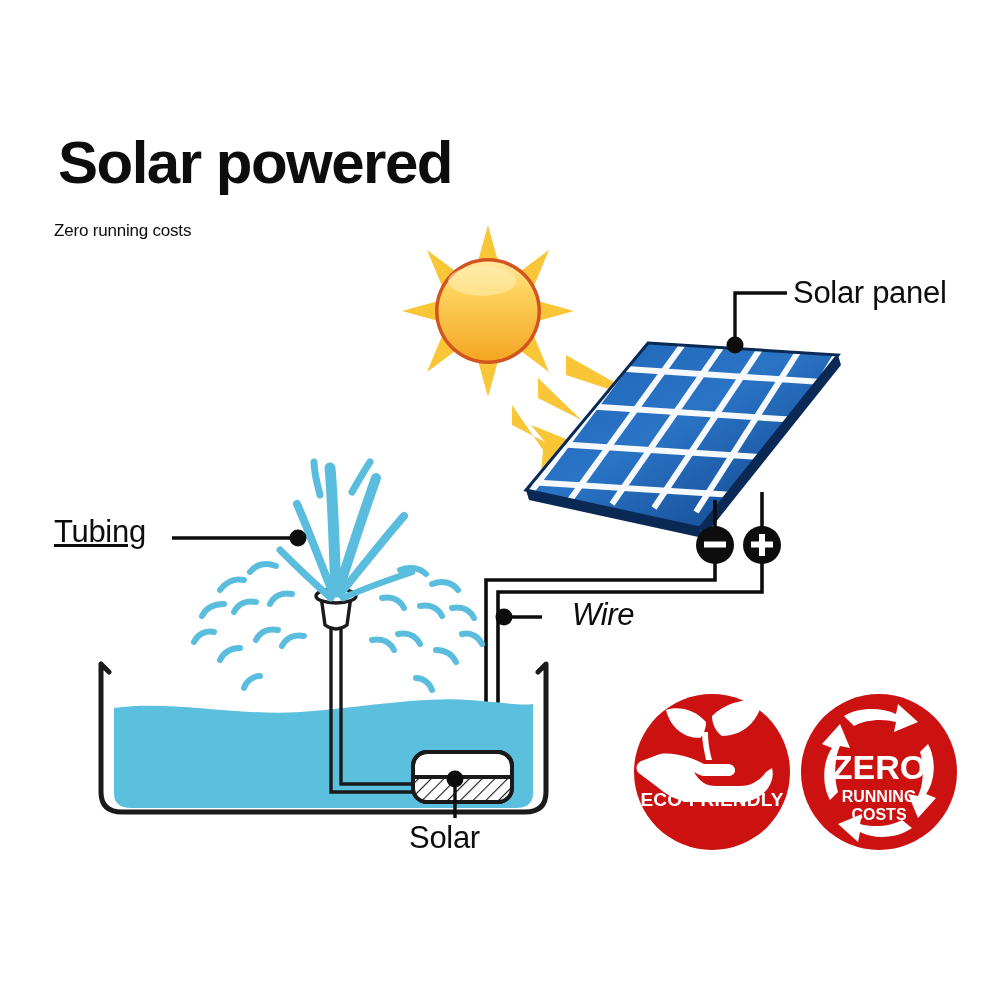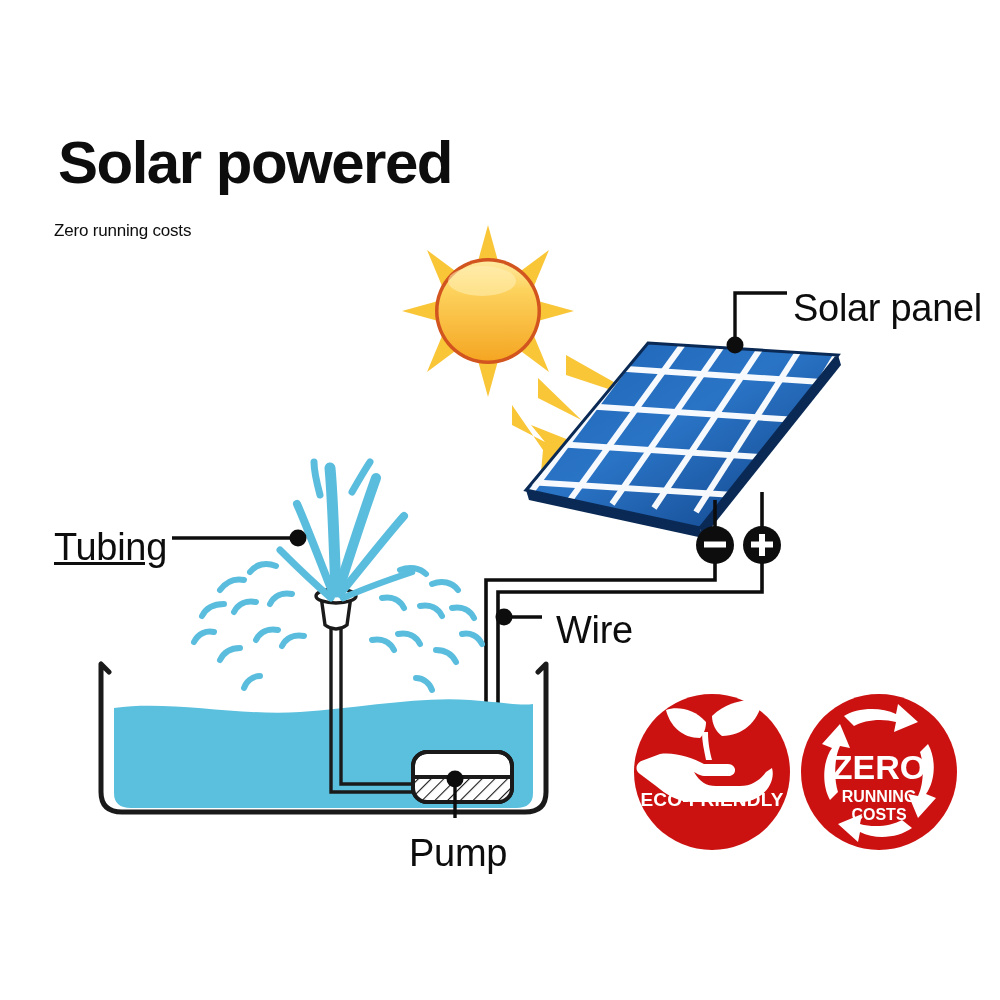--- a/index.html
+++ b/index.html
@@ -41,28 +41,27 @@
     margin-left: 22px;
   }
   #subhead {
     left: 54px;
     top: 222px;
     font-size: 17px;
     font-weight: normal;
     letter-spacing: -0.2px;
   }
   .lbl {
-    font-size: 38px;
+    font-size: 31px;
     font-weight: normal;
     letter-spacing: -0.3px;
-    margin-top: 12px;
   }
   #lbl-solar-panel { left: 793px; top: 277px; }
   #lbl-tubing      { left: 54px;  top: 516px; text-decoration: underline; }
-  #lbl-wire        { left: 556px; top: 599px; }
+  #lbl-wire        { left: 572px; top: 599px; font-style: italic; }
   #lbl-pump        { left: 409px; top: 822px; }
 </style>
 </head>
 <body>
 
 <div id="stage">
 
   <svg id="art" viewBox="0 0 1000 1000" xmlns="http://www.w3.org/2000/svg">
 
     <defs>
@@ -304,15 +303,15 @@
     </g>
 
   </svg>
 
   <div class="txt" id="headline">Solar powered</div>
   <div class="txt" id="subhead">Zero running costs</div>
 
   <div class="txt lbl" id="lbl-solar-panel">Solar panel</div>
   <div class="txt lbl" id="lbl-tubing">Tubing</div>
   <div class="txt lbl" id="lbl-wire">Wire</div>
-  <div class="txt lbl" id="lbl-pump">Pump</div>
+  <div class="txt lbl" id="lbl-pump">Solar</div>
 
 </div>
 
 </body></html>

